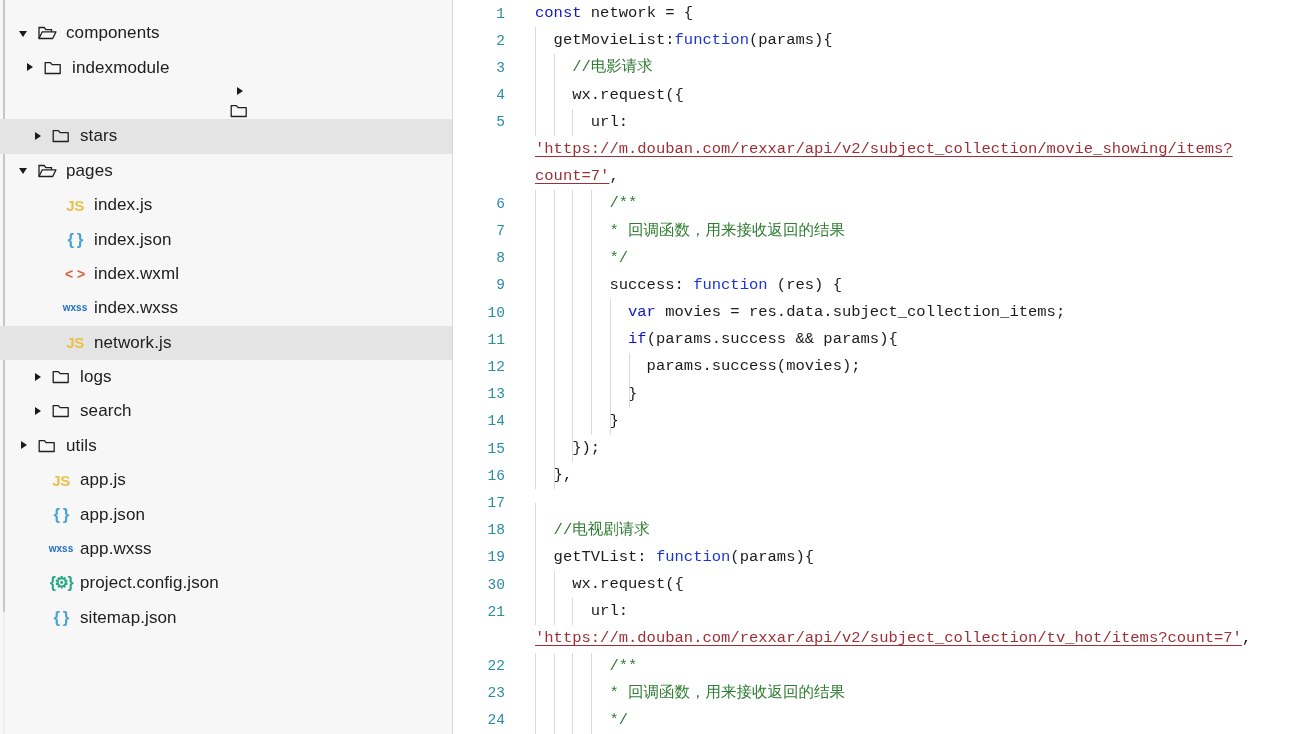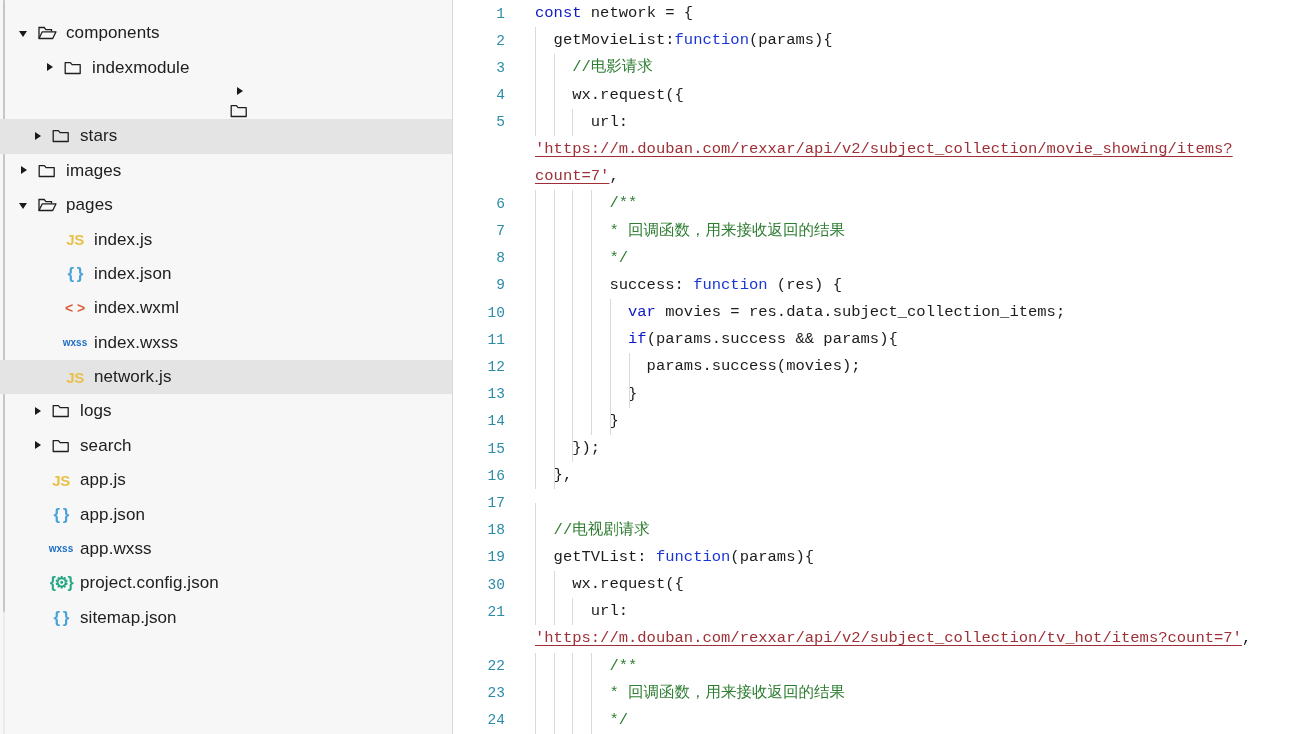--- a/index.html
+++ b/index.html
@@ -125,21 +125,21 @@
         <div class="row" style="padding-left: 18px;">
           <span class="twisty open"></span>
           <span class="ficon">
             <svg width="19" height="16" viewBox="0 0 19 16">
               <path d="M1 13.5 V2.5 H6.2 L7.9 4.6 H13.5 V6.6" fill="none" stroke="#1f1f1f" stroke-width="1.3"></path>
               <path d="M1 13.5 L4.3 6.8 H18 L14.7 13.5 Z" fill="none" stroke="#1f1f1f" stroke-width="1.3" stroke-linejoin="round"></path>
             </svg>
           </span>
           <span class="label">components</span>
         </div>
-        <div class="row" style="padding-left: 44px;">
+        <div class="row" style="padding-left: 12px; margin-left: 12px;">
           <span class="twisty closed"></span>
           <span class="ficon">
             <svg width="19" height="16" viewBox="0 0 19 16">
               <path d="M1.2 13.5 V2.6 H6.4 L8.1 4.7 H16.2 V13.5 Z" fill="none" stroke="#1f1f1f" stroke-width="1.3" stroke-linejoin="round"></path>
             </svg>
           </span>
           <span class="label">indexmodule</span>
         </div>
         <div class="row" style="padding-left: 32px; flex-direction: column;">
           <span class="twisty closed"></span>
@@ -151,29 +151,20 @@
           <span class="label">searchbar</span>
         </div>
         <div class="row sel" style="padding-left: 32px;">
           <span class="twisty closed"></span>
           <span class="ficon">
             <svg width="19" height="16" viewBox="0 0 19 16">
               <path d="M1.2 13.5 V2.6 H6.4 L8.1 4.7 H16.2 V13.5 Z" fill="none" stroke="#1f1f1f" stroke-width="1.3" stroke-linejoin="round"></path>
             </svg>
           </span>
           <span class="label">stars</span>
-        </div>
-        <div class="row" style="padding-left: 18px;">
-          <span class="twisty closed"></span>
-          <span class="ficon">
-            <svg width="19" height="16" viewBox="0 0 19 16">
-              <path d="M1.2 13.5 V2.6 H6.4 L8.1 4.7 H16.2 V13.5 Z" fill="none" stroke="#1f1f1f" stroke-width="1.3" stroke-linejoin="round"></path>
-            </svg>
-          </span>
-          <span class="label">images</span>
         </div>
         <div class="row" style="padding-left: 18px;">
           <span class="twisty open"></span>
           <span class="ficon">
             <svg width="19" height="16" viewBox="0 0 19 16">
               <path d="M1 13.5 V2.5 H6.2 L7.9 4.6 H13.5 V6.6" fill="none" stroke="#1f1f1f" stroke-width="1.3"></path>
               <path d="M1 13.5 L4.3 6.8 H18 L14.7 13.5 Z" fill="none" stroke="#1f1f1f" stroke-width="1.3" stroke-linejoin="round"></path>
             </svg>
           </span>
           <span class="label">pages</span>
@@ -223,20 +214,29 @@
           <span class="label">logs</span>
         </div>
         <div class="row" style="padding-left: 32px;">
           <span class="twisty closed"></span>
           <span class="ficon">
             <svg width="19" height="16" viewBox="0 0 19 16">
               <path d="M1.2 13.5 V2.6 H6.4 L8.1 4.7 H16.2 V13.5 Z" fill="none" stroke="#1f1f1f" stroke-width="1.3" stroke-linejoin="round"></path>
             </svg>
           </span>
           <span class="label">search</span>
+        </div>
+        <div class="row" style="padding-left: 18px;">
+          <span class="twisty closed"></span>
+          <span class="ficon">
+            <svg width="19" height="16" viewBox="0 0 19 16">
+              <path d="M1.2 13.5 V2.6 H6.4 L8.1 4.7 H16.2 V13.5 Z" fill="none" stroke="#1f1f1f" stroke-width="1.3" stroke-linejoin="round"></path>
+            </svg>
+          </span>
+          <span class="label">utils</span>
         </div>
         <div class="row" style="padding-left: 32px;">
           <span class="twisty none"></span>
           <span class="ficon">
             <span class="badge js">JS</span>
           </span>
           <span class="label">app.js</span>
         </div>
         <div class="row" style="padding-left: 32px;">
           <span class="twisty none"></span>

